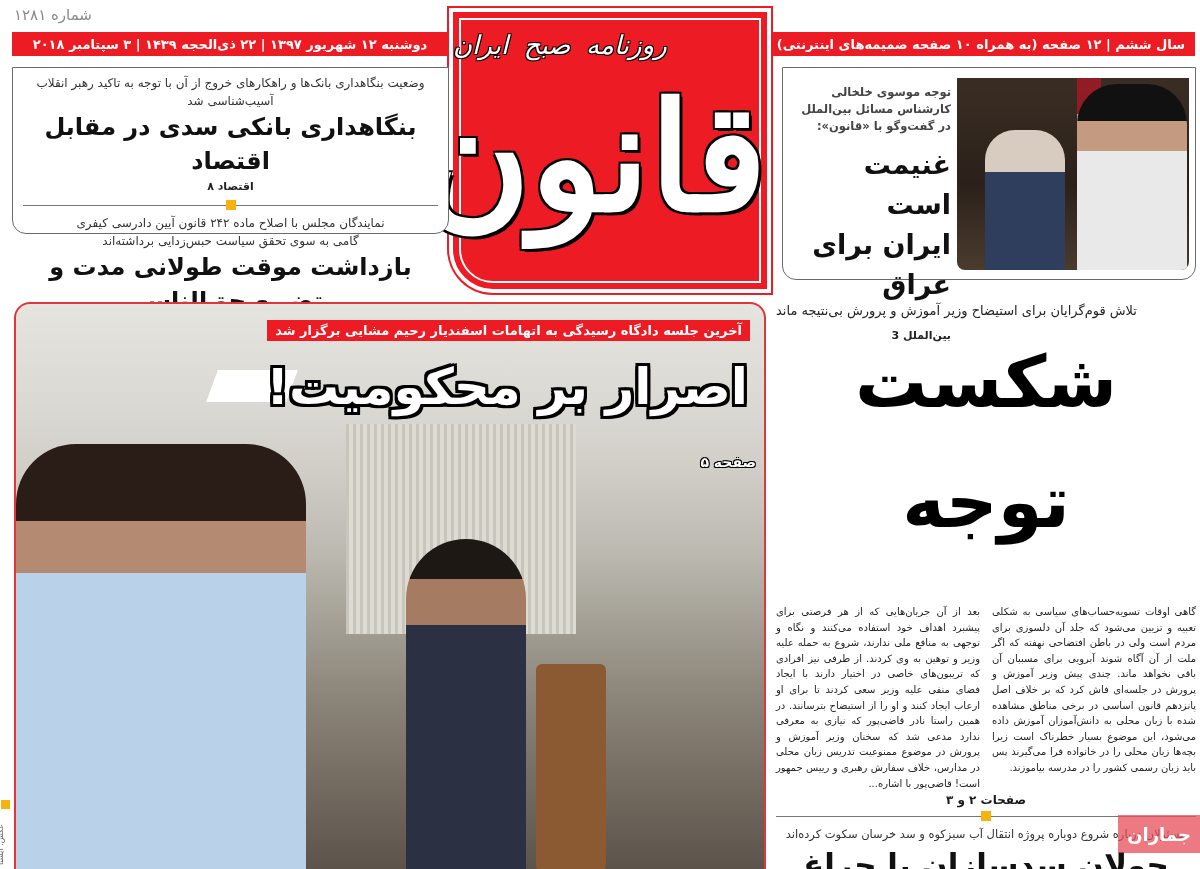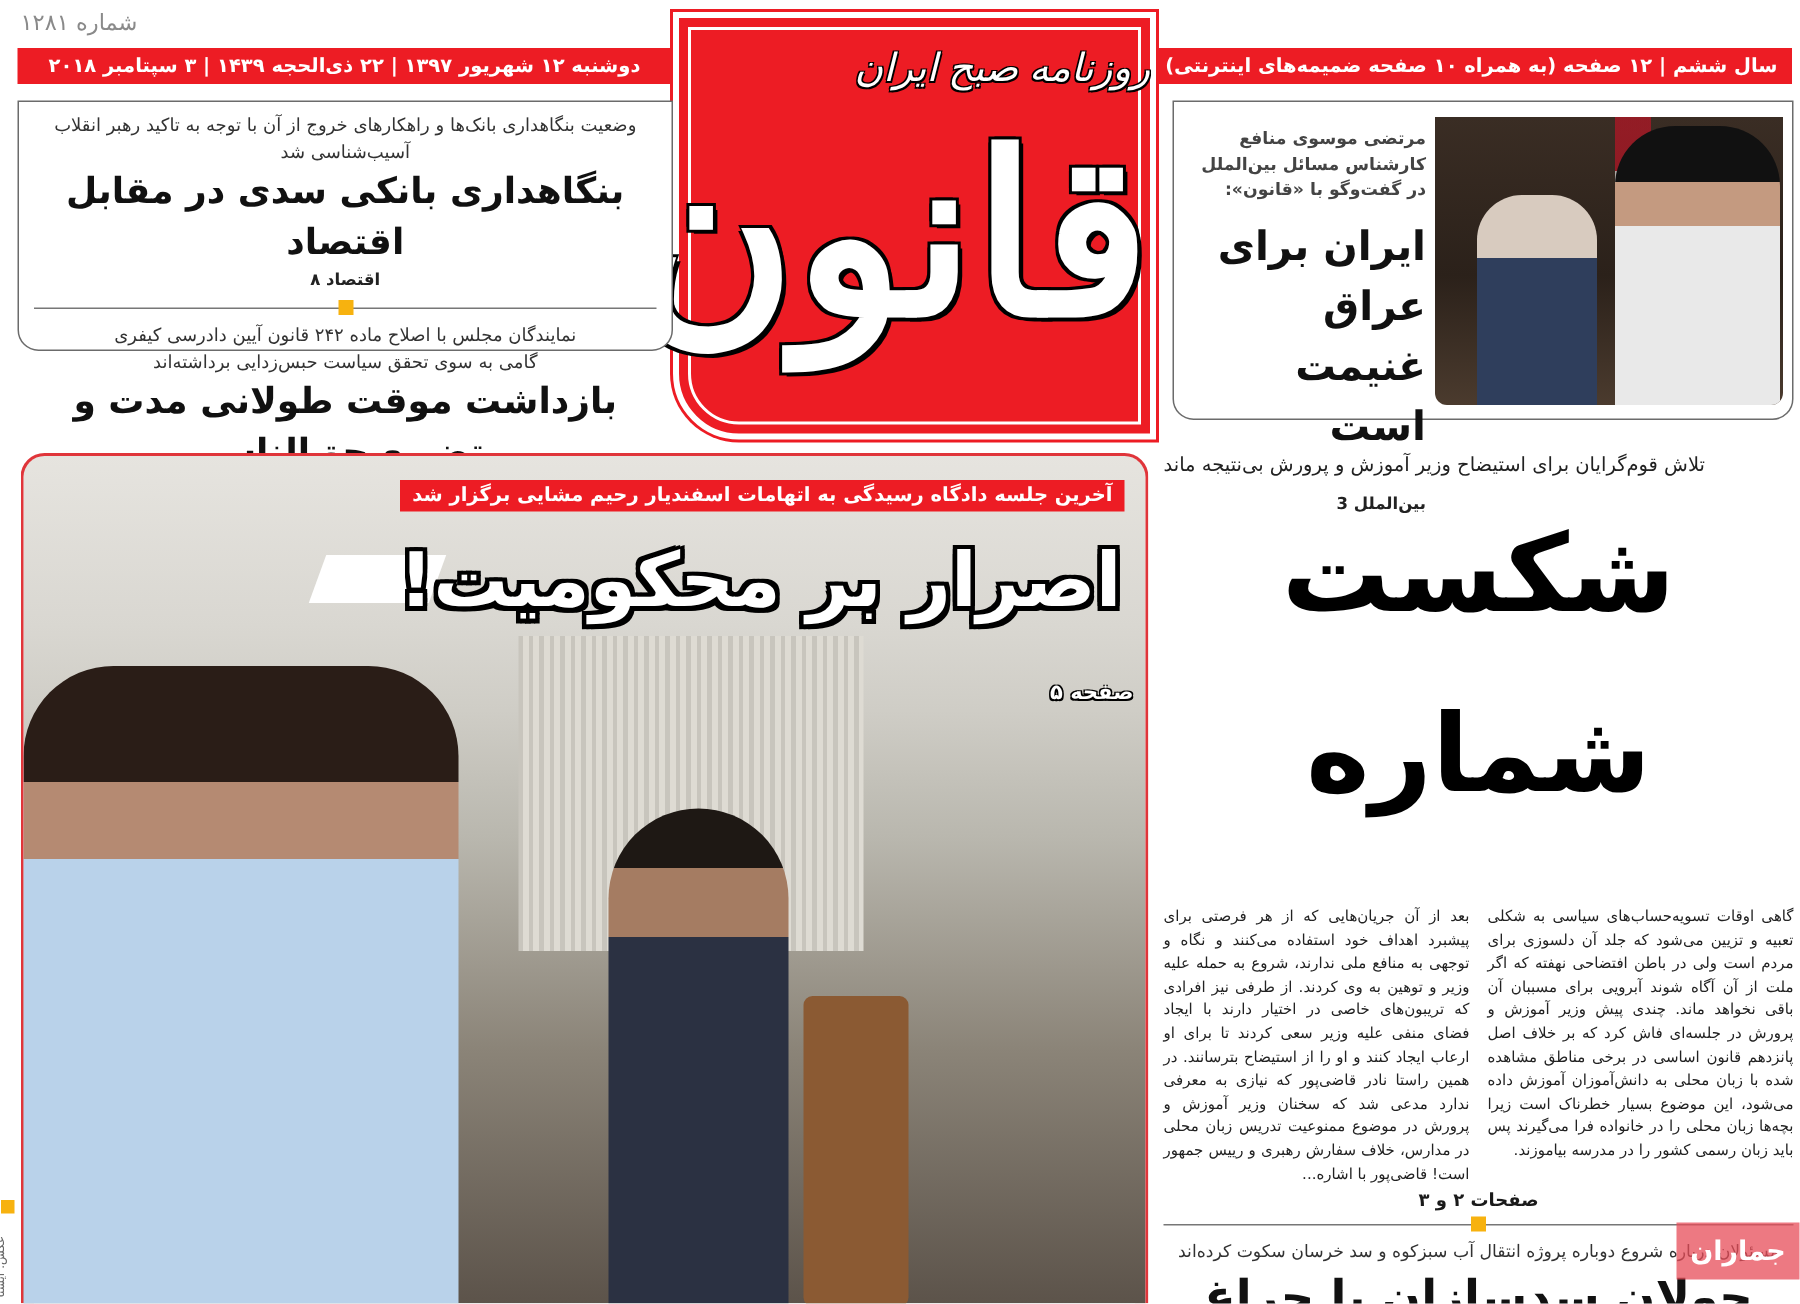--- a/index.html
+++ b/index.html
@@ -10,21 +10,21 @@
 
   
   .issue-no { left: 14px; top: 6px; width: 80px; height: 22px; font-size: 15px; color: #8a8a8a; text-align: left; direction: rtl; }
   .redbar { background: #ed1c24; color: #fff; font-size: 13px; font-weight: bold; display: flex; align-items: center; white-space: nowrap; overflow: hidden; }
   .redbar-left { left: 12px; top: 32px; width: 436px; height: 24px; justify-content: center; padding: 0 24px; }
   .redbar-right { left: 771px; top: 32px; width: 424px; height: 24px; justify-content: flex-start; padding: 0 10px; }
 
   
   .masthead { left: 449px; top: 8px; width: 322px; height: 285px; background: #ed1c24; border-radius: 0 0 0 44px; border: 4px solid #ffffff; box-shadow: 0 0 0 2px #ed1c24; }
   .masthead-inner { position: absolute; inset: 6px; border: 2px solid #ffffff; border-radius: 0 0 0 34px; }
-  .tagline { position: absolute; top: 18px; left: 0; right: 0; text-align: right; color: #fff; font-family: Liberation Sans, sans-serif; font-size: 26px; font-style: italic; text-shadow: 1px 1px 0 #000, -1px -1px 0 #000, 1px -1px 0 #000, -1px 1px 0 #000; }
+  .tagline { position: absolute; top: 18px; left: 0; right: 0; text-align: left; color: #fff; font-family: Liberation Mono, monospace; font-size: 26px; font-style: italic; text-shadow: 1px 1px 0 #000, -1px -1px 0 #000, 1px -1px 0 #000, -1px 1px 0 #000; }
   .logo { position: absolute; top: 70px; left: 0; right: 0; text-align: center; color: #fff; font-family: "DejaVu Serif", serif; font-size: 150px; font-weight: bold; line-height: 1; text-shadow: 3px 3px 0 #000, -2px -2px 0 #000, 2px -2px 0 #000, -2px 2px 0 #000; letter-spacing: 4px; }
 
   
   .box { border: 1.5px solid #6b6b6b; border-radius: 0 0 14px 14px; border-top-width: 1.5px; background: #fff; }
   .box-left { left: 12px; top: 67px; width: 437px; height: 167px; padding: 6px 10px; text-align: center; }
   .box-right { left: 782px; top: 67px; width: 414px; height: 213px; }
 
   .kicker { font-size: 12px; color: #333; line-height: 18px; }
   .headline-md { font-size: 24px; font-weight: bold; line-height: 34px; color: #111; }
   .ref { font-size: 11px; font-weight: bold; color: #222; line-height: 18px; }
@@ -115,26 +115,26 @@
   </div>
 </div>
 
 <div class="abs box box-right">
   <div class="photo-iraq">
     <div class="flag"></div>
     <div class="fig1"></div>
     <div class="fig2"></div>
   </div>
   <div class="iraq-text">
-    <div class="kicker">مرتضی موسوی منافع</div>
+    <div class="kicker">توجه موسوی خلخالی</div>
     <div class="kicker">کارشناس مسائل بین‌الملل</div>
     <div class="kicker">در گفت‌وگو با «قانون»:</div>
     <div class="headline-lg">
+      <div>غنیمت است</div>
       <div>ایران برای عراق</div>
-      <div>غنیمت است</div>
     </div>
     <div class="ref">بین‌الملل 3</div>
   </div>
 </div>
 
 <div class="abs main-photo">
   <div class="ceiling-light"></div>
   <div class="blinds"></div>
   <div class="speaker"></div>
   <div class="person p-left"></div>
@@ -148,21 +148,21 @@
 </div>
 
 <div class="abs photo-credit">
   <div class="dot"></div>
   <span>عکس: ایسنا</span>
 </div>
 
 <div class="abs col-right">
   <div>
     <div class="lead-kicker">تلاش قوم‌گرایان برای استیضاح وزیر آموزش و پرورش بی‌نتیجه ماند</div>
-    <div class="lead-headline">شکست شماره</div>
+    <div class="lead-headline">شکست توجه</div>
     <div class="lead-body">
       <p>گاهی اوقات تسویه‌حساب‌های سیاسی به شکلی تعبیه و تزیین می‌شود که جلد آن دلسوزی برای مردم است ولی در باطن افتضاحی نهفته که اگر ملت از آن آگاه شوند آبرویی برای مسببان آن باقی نخواهد ماند. چندی پیش وزیر آموزش و پرورش در جلسه‌ای فاش کرد که بر خلاف اصل پانزدهم قانون اساسی در برخی مناطق مشاهده شده با زبان محلی به دانش‌آموزان آموزش داده می‌شود، این موضوع بسیار خطرناک است زیرا بچه‌ها زبان محلی را در خانواده فرا می‌گیرند پس باید زبان رسمی کشور را در مدرسه بیاموزند.</p>
       <p>بعد از آن جریان‌هایی که از هر فرصتی برای پیشبرد اهداف خود استفاده می‌کنند و نگاه و توجهی به منافع ملی ندارند، شروع به حمله علیه وزیر و توهین به وی کردند. از طرفی نیز افرادی که تریبون‌های خاصی در اختیار دارند با ایجاد فضای منفی علیه وزیر سعی کردند تا برای او ارعاب ایجاد کنند و او را از استیضاح بترسانند. در همین راستا نادر قاضی‌پور که نیازی به معرفی ندارد مدعی شد که سخنان وزیر آموزش و پرورش در موضوع ممنوعیت تدریس زبان محلی در مدارس، خلاف سفارش رهبری و رییس جمهور است! قاضی‌پور با اشاره...</p>
     </div>
     <div class="lead-ref">صفحات ۲ و ۳</div>
   </div>
 
   <div class="divider">
       <span class="dot"></span>
     </div>

